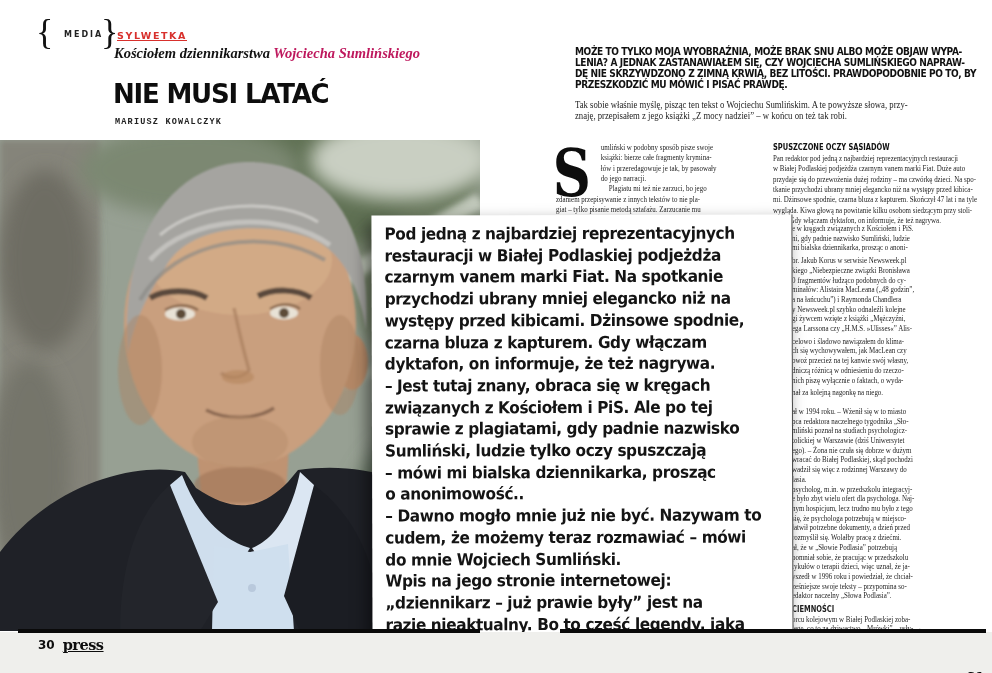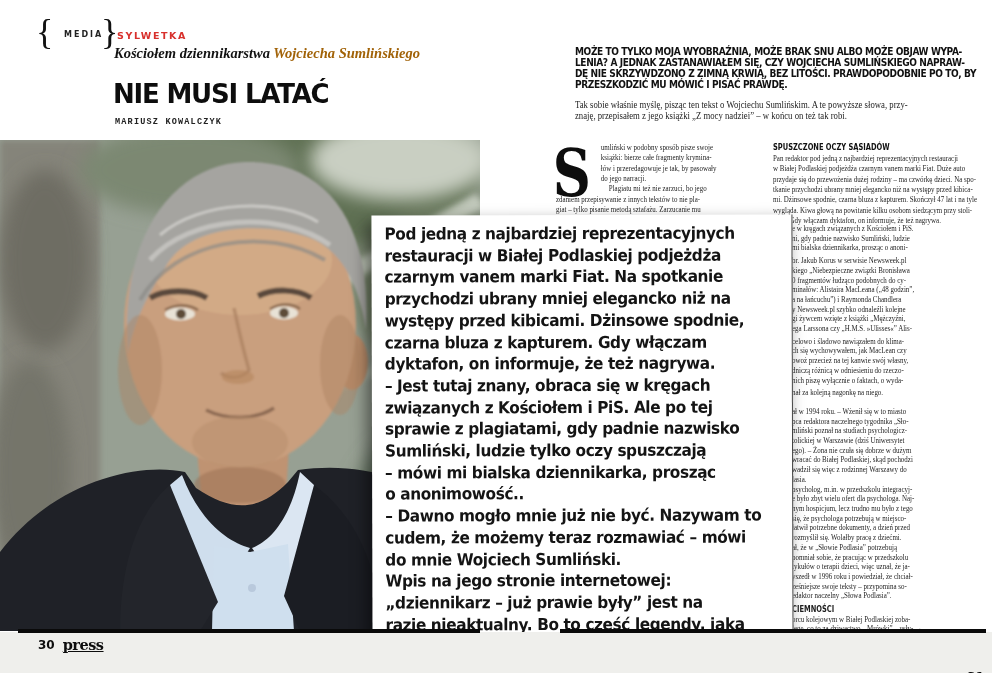--- a/index.html
+++ b/index.html
@@ -116,24 +116,24 @@
       <path d="M214,406 L250,412 L288,404 L294,491 L212,491 Z" fill="#cfdfee"></path>
       <circle cx="252" cy="448" r="4" fill="#b9c9dc"></circle>
       <path d="M170,345 L218,462 L200,491 L120,491 C120,420 140,370 170,345 Z" fill="#23252b"></path>
       <path d="M314,345 L284,456 L300,491 L380,491 C380,424 352,372 314,345 Z" fill="#1b1d23"></path>
     </svg>
   </div>
 
   <div class="abs brace" style="left:36px;top:14px;">{</div>
   <div class="abs" id="media-label" style="left:64px;top:30px;">MEDIA</div>
   <div class="abs brace" style="left:101px;top:14px;">}</div>
-  <div class="abs" id="tag-sylwetka" style="left:117px;top:31px;color:#d8302c;">SYLWETKA</div>
+  <div class="abs" id="tag-sylwetka" style="left:117px;top:31px;color:#d8302c;text-decoration:underline;">SYLWETKA</div>
 
   <div class="abs" id="lead" style="left:114px;top:45px;">
-    <div class="ln"><span>Kościołem dziennikarstwa </span><span style="color:#a16207;">Wojciecha Sumlińskiego</span></div>
+    <div class="ln"><span>Kościołem dziennikarstwa </span><span style="color:#be185d;">Wojciecha Sumlińskiego</span></div>
   </div>
 
   <div class="abs" id="page-title" style="left:113px;top:80px;">NIE MUSI LATAĆ</div>
   <div class="abs" id="author" style="left:115px;top:117px;font-family:Liberation Mono, monospace;">MARIUSZ KOWALCZYK</div>
 
   <div class="abs" id="intro">
     <div class="b">
         <div class="ln">MOŻE TO TYLKO MOJA WYOBRAŹNIA, MOŻE BRAK SNU ALBO MOŻE OBJAW WYPA-</div>
         <div class="ln">LENIA? A JEDNAK ZASTANAWIAŁEM SIĘ, CZY WOJCIECHA SUMLIŃSKIEGO NAPRAW-</div>
         <div class="ln">DĘ NIE SKRZYWDZONO Z ZIMNĄ KRWIĄ, BEZ LITOŚCI. PRAWDOPODOBNIE PO TO, BY</div>

